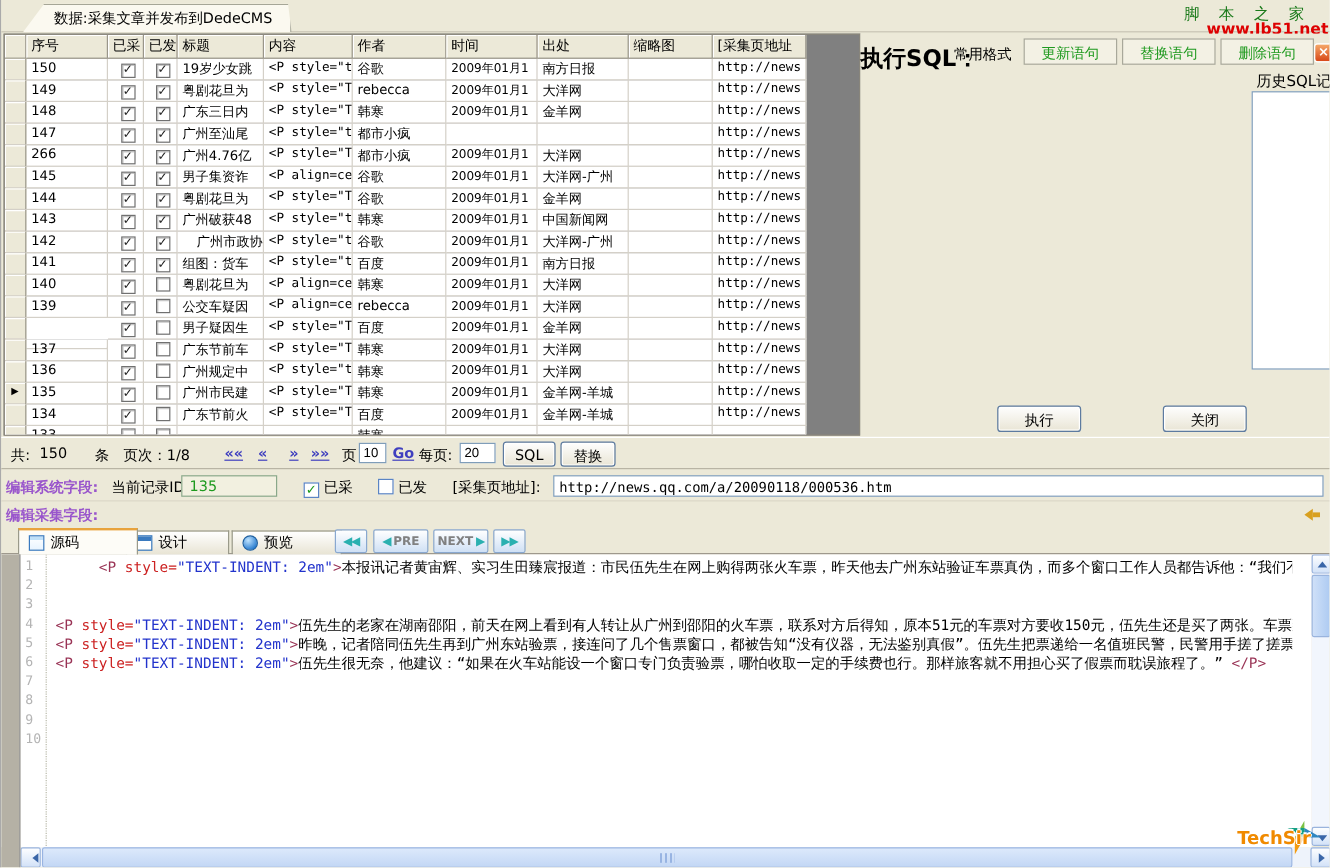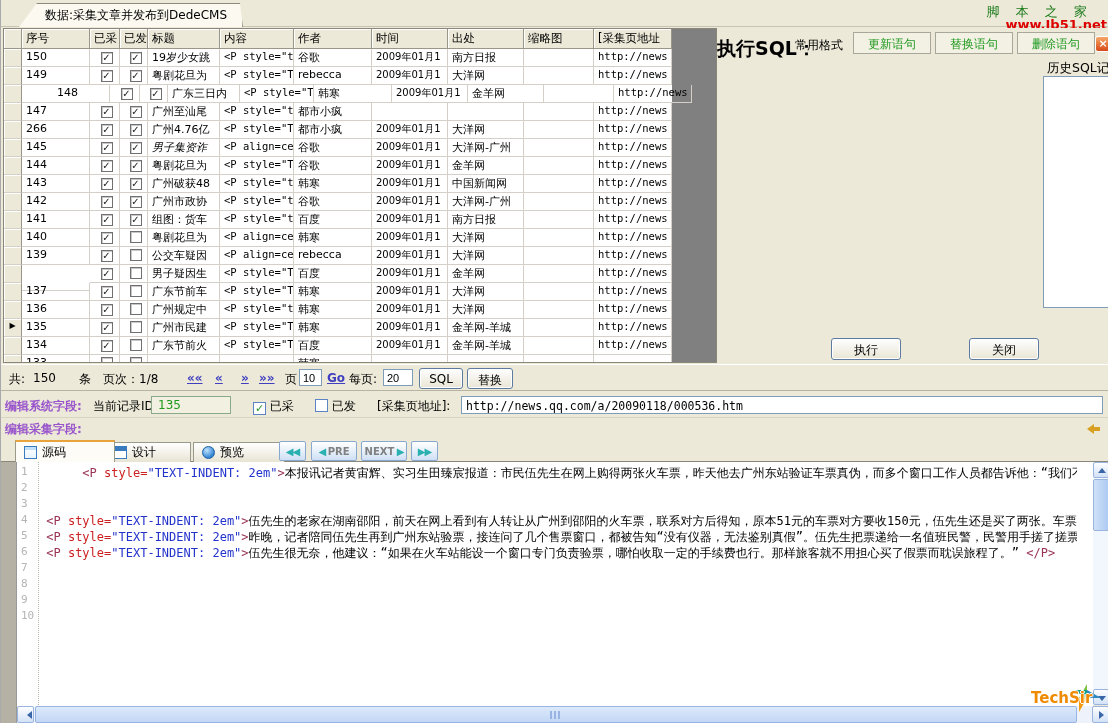--- a/index.html
+++ b/index.html
@@ -177,21 +177,21 @@
           <div class="g-cell c-title" style="width: 72px;">粤剧花旦为</div>
           <div class="g-cell c-content" style="width: 74px;">&lt;P style="T</div>
           <div class="g-cell c-author" style="width: 78px;">rebecca</div>
           <div class="g-cell c-time" style="width: 76px;">2009年01月1</div>
           <div class="g-cell c-source" style="width: 76px;">大洋网</div>
           <div class="g-cell c-thumb" style="width: 70px;"></div>
           <div class="g-cell c-url" style="width: 78px;">http://news</div>
         </div>
         <div class="g-row">
           <div class="g-cell sel"></div>
-          <div class="g-cell c-num" style="width: 88px; text-align: center;">148</div>
+          <div class="g-cell c-num" style="width: 68px;">148</div>
           <div class="g-cell c-collected" style="width: 30px;"><span class="cb">✓</span></div>
           <div class="g-cell c-published" style="width: 28px;"><span class="cb">✓</span></div>
           <div class="g-cell c-title" style="width: 72px;">广东三日内</div>
           <div class="g-cell c-content" style="width: 74px;">&lt;P style="T</div>
           <div class="g-cell c-author" style="width: 78px;">韩寒</div>
           <div class="g-cell c-time" style="width: 76px;">2009年01月1</div>
           <div class="g-cell c-source" style="width: 76px;">金羊网</div>
           <div class="g-cell c-thumb" style="width: 70px;"></div>
           <div class="g-cell c-url" style="width: 78px;">http://news</div>
         </div>
@@ -219,21 +219,21 @@
           <div class="g-cell c-time" style="width: 76px;">2009年01月1</div>
           <div class="g-cell c-source" style="width: 76px;">大洋网</div>
           <div class="g-cell c-thumb" style="width: 70px;"></div>
           <div class="g-cell c-url" style="width: 78px;">http://news</div>
         </div>
         <div class="g-row">
           <div class="g-cell sel"></div>
           <div class="g-cell c-num" style="width: 68px;">145</div>
           <div class="g-cell c-collected" style="width: 30px;"><span class="cb">✓</span></div>
           <div class="g-cell c-published" style="width: 28px;"><span class="cb">✓</span></div>
-          <div class="g-cell c-title" style="width: 72px; font-style: italic;">男子集资诈</div>
+          <div class="g-cell c-title" style="width: 72px;">男子集资诈</div>
           <div class="g-cell c-content" style="width: 74px;">&lt;P align=ce</div>
           <div class="g-cell c-author" style="width: 78px;">谷歌</div>
           <div class="g-cell c-time" style="width: 76px;">2009年01月1</div>
           <div class="g-cell c-source" style="width: 76px;">大洋网-广州</div>
           <div class="g-cell c-thumb" style="width: 70px;"></div>
           <div class="g-cell c-url" style="width: 78px;">http://news</div>
         </div>
         <div class="g-row">
           <div class="g-cell sel"></div>
           <div class="g-cell c-num" style="width: 68px;">144</div>
@@ -258,21 +258,21 @@
           <div class="g-cell c-time" style="width: 76px;">2009年01月1</div>
           <div class="g-cell c-source" style="width: 76px;">中国新闻网</div>
           <div class="g-cell c-thumb" style="width: 70px;"></div>
           <div class="g-cell c-url" style="width: 78px;">http://news</div>
         </div>
         <div class="g-row">
           <div class="g-cell sel"></div>
           <div class="g-cell c-num" style="width: 68px;">142</div>
           <div class="g-cell c-collected" style="width: 30px;"><span class="cb">✓</span></div>
           <div class="g-cell c-published" style="width: 28px;"><span class="cb">✓</span></div>
-          <div class="g-cell c-title" style="width: 72px;">广州市政协</div>
+          <div class="g-cell c-title" style="width: 72px; text-align: right;">广州市政协</div>
           <div class="g-cell c-content" style="width: 74px;">&lt;P style="t</div>
           <div class="g-cell c-author" style="width: 78px;">谷歌</div>
           <div class="g-cell c-time" style="width: 76px;">2009年01月1</div>
           <div class="g-cell c-source" style="width: 76px;">大洋网-广州</div>
           <div class="g-cell c-thumb" style="width: 70px;"></div>
           <div class="g-cell c-url" style="width: 78px;">http://news</div>
         </div>
         <div class="g-row">
           <div class="g-cell sel"></div>
           <div class="g-cell c-num" style="width: 68px;">141</div>

